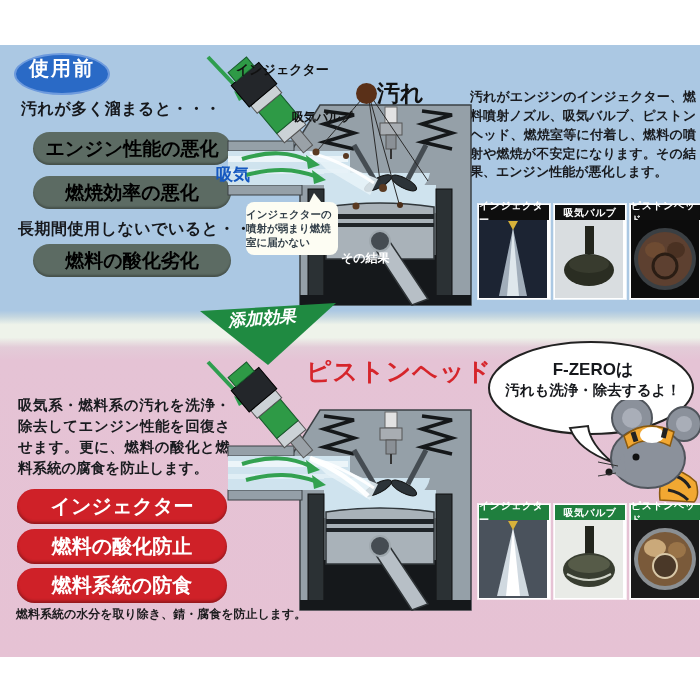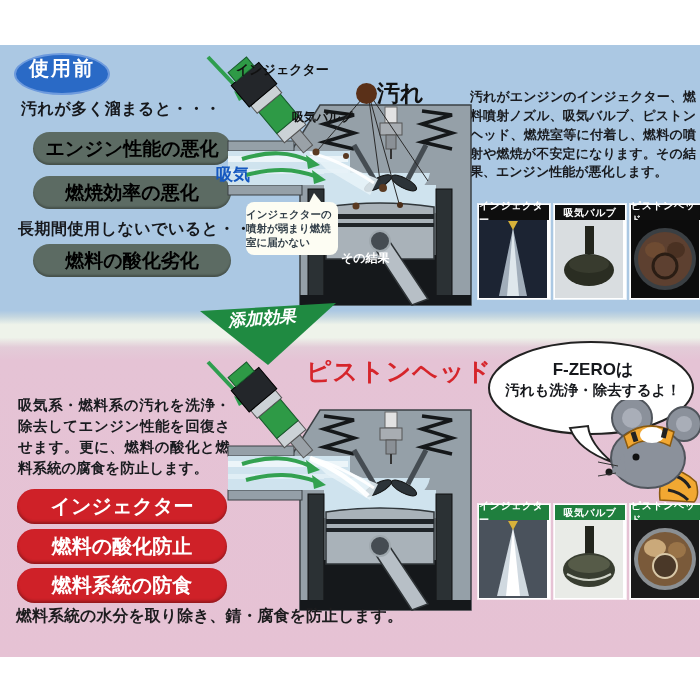--- a/index.html
+++ b/index.html
@@ -193,21 +193,21 @@
     </svg>
     <div class="abs" style="left:228px;top:262px;z-index:7;color:#fff;font-size:17px;font-weight:bold;font-style:italic;transform:rotate(-4deg);">添加効果</div>
 
 
     <div class="abs para" style="left:18px;top:350px;width:212px;font-size:14.5px;">吸気系・燃料系の汚れを洗浄・除去してエンジン性能を回復させます。更に、燃料の酸化と燃料系統の腐食を防止します。</div>
 
     <div class="abs rpill" style="top:444px;">インジェクター</div>
     <div class="abs rpill" style="top:484px;">燃料の酸化防止</div>
     <div class="abs rpill" style="top:523px;">燃料系統の防食</div>
 
-    <div class="abs note" style="left:16px;top:561px;font-size:16px;z-index:8;">燃料系統の水分を取り除き、錆・腐食を防止します。</div>
+    <div class="abs note" style="left:16px;top:561px;font-size:12px;z-index:8;">燃料系統の水分を取り除き、錆・腐食を防止します。</div>
 
     <div class="abs headline" style="left:306px;top:312px;z-index:5;">
       <div>ピストンヘッド</div>
     </div>
 
     <svg class="abs" style="left:486px;top:295px;z-index:6;" viewBox="0 0 214 126" width="214" height="126">
       <ellipse cx="105" cy="48" rx="102" ry="46" fill="#fff" stroke="#222" stroke-width="2"></ellipse>
       <path d="M84,88 Q92,110 126,122 Q104,104 102,86 Z" fill="#fff" stroke="#222" stroke-width="2"></path>
     </svg>
     <div class="abs bubble-text" style="left:500px;top:313px;width:186px;z-index:7;">

